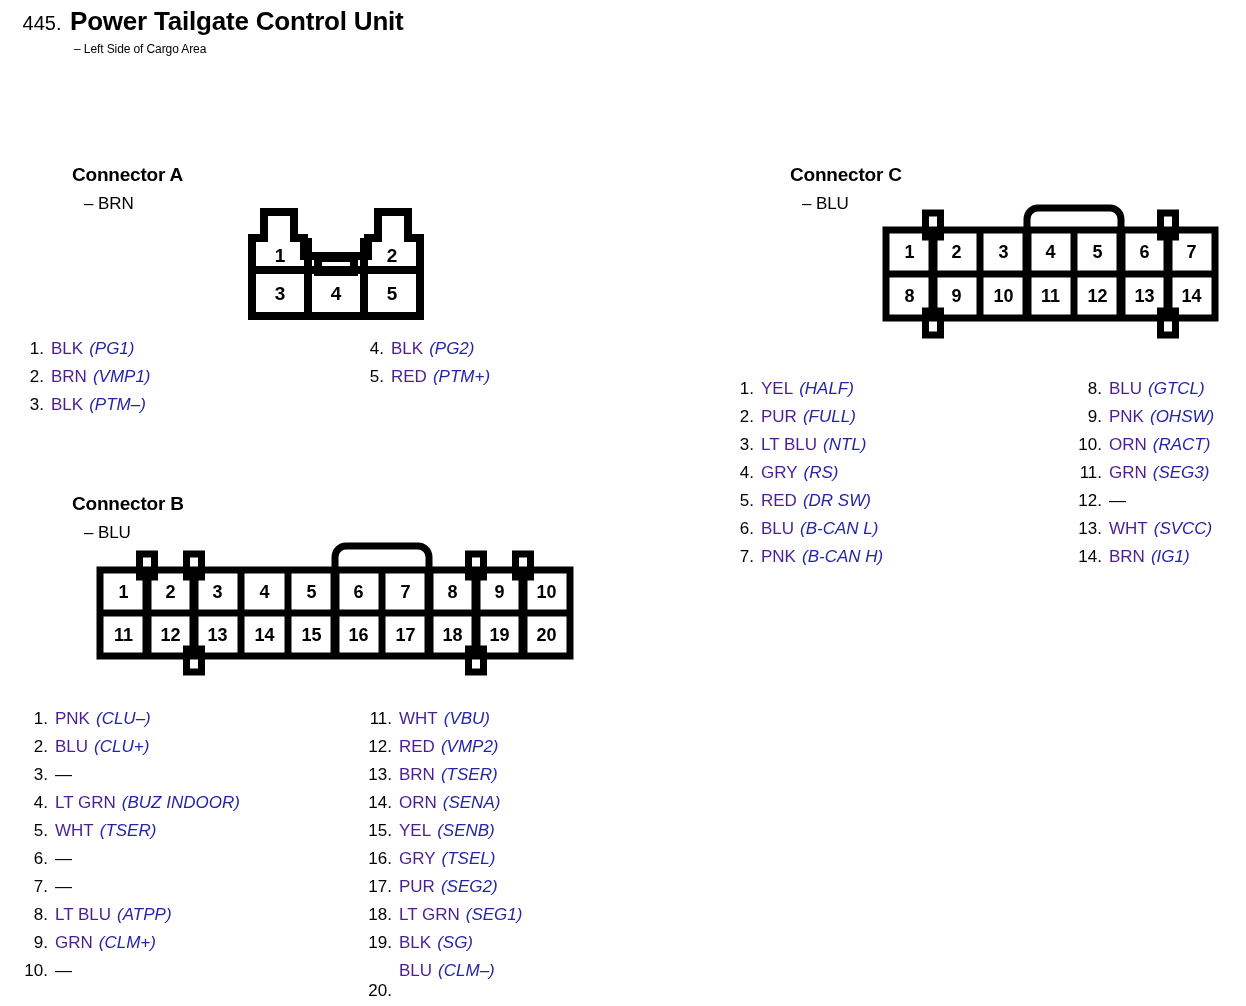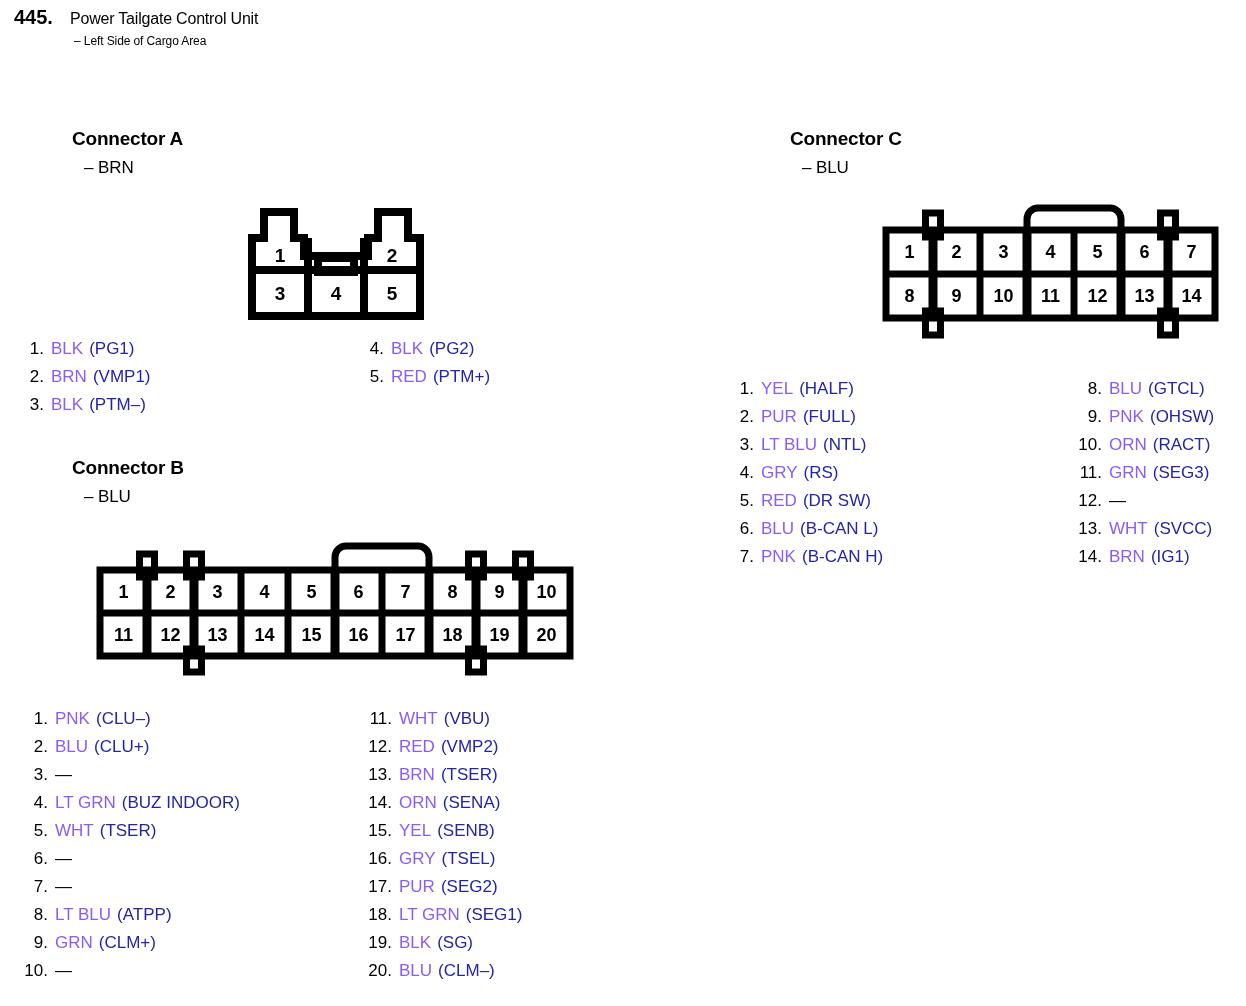--- a/index.html
+++ b/index.html
@@ -22,40 +22,42 @@
     position: absolute;
     left: 14px;
     top: 6px;
   }
   .head-row {
     display: flex;
     align-items: baseline;
   }
   .head-num {
     font-size: 20px;
-    font-weight: bold;
+    font-weight: normal;
     width: 56px;
     flex: none;
+    text-align: center;
   }
   .head-title {
-    font-size: 16px;
-    font-weight: normal;
+    font-size: 26px;
+    font-weight: bold;
     letter-spacing: -0.2px;
   }
   .head-sub {
     font-size: 12px;
     margin-left: 60px;
     margin-top: 5px;
     letter-spacing: -0.1px;
     white-space: pre;
   }
 
   
   .connector {
     position: absolute;
+    margin-top: 36px;
   }
   .conn-title {
     font-size: 19px;
     font-weight: bold;
     letter-spacing: -0.2px;
   }
   .conn-sub {
     font-size: 17px;
     margin-top: 8px;
     margin-left: 12px;
@@ -76,25 +78,26 @@
     font-size: 17px;
     line-height: 1;
     white-space: pre;
   }
   .pin-idx {
     text-align: right;
     flex: none;
     margin-right: 7px;
   }
   .pin-color {
-    color: #8b5cf6;
+    color: #4c1d95;
   }
   .pin-sig {
     color: #2424a8;
     margin-left: 6px;
+    font-style: italic;
   }
   .pin-dash {
     color: #000000;
   }
 
   
   svg.conn-diagram {
     display: block;
     overflow: visible;
   }
@@ -219,21 +222,21 @@
   <div class="pin-col" id="b-right" style="width:280px; gap:11px;">
       <div class="pin-row"><span class="pin-idx" style="width: 34px;">11.</span><span class="pin-color">WHT</span><span class="pin-sig">(VBU)</span></div>
       <div class="pin-row"><span class="pin-idx" style="width: 34px;">12.</span><span class="pin-color">RED</span><span class="pin-sig">(VMP2)</span></div>
       <div class="pin-row"><span class="pin-idx" style="width: 34px;">13.</span><span class="pin-color">BRN</span><span class="pin-sig">(TSER)</span></div>
       <div class="pin-row"><span class="pin-idx" style="width: 34px;">14.</span><span class="pin-color">ORN</span><span class="pin-sig">(SENA)</span></div>
       <div class="pin-row"><span class="pin-idx" style="width: 34px;">15.</span><span class="pin-color">YEL</span><span class="pin-sig">(SENB)</span></div>
       <div class="pin-row"><span class="pin-idx" style="width: 34px;">16.</span><span class="pin-color">GRY</span><span class="pin-sig">(TSEL)</span></div>
       <div class="pin-row"><span class="pin-idx" style="width: 34px;">17.</span><span class="pin-color">PUR</span><span class="pin-sig">(SEG2)</span></div>
       <div class="pin-row"><span class="pin-idx" style="width: 34px;">18.</span><span class="pin-color">LT GRN</span><span class="pin-sig">(SEG1)</span></div>
       <div class="pin-row"><span class="pin-idx" style="width: 34px;">19.</span><span class="pin-color">BLK</span><span class="pin-sig">(SG)</span></div>
-      <div class="pin-row"><span class="pin-idx" style="width: 34px;">20.</span><span class="pin-color">BLU</span><span class="pin-sig">(CLM–)</span></div>
+      <div class="pin-row"><span class="pin-idx" style="width: 34px; margin-top: 20px;">20.</span><span class="pin-color">BLU</span><span class="pin-sig">(CLM–)</span></div>
     </div>
 </div>
 
 <div class="connector" style="left:790px; top:128px;">
   <div class="conn-title">Connector C</div>
   <div class="conn-sub">– BLU</div>
 </div>
 
 <div style="position:absolute; left:880px; top:206px;">
   <svg class="conn-diagram" id="svg-c" width="345" height="150" viewBox="0 0 345 150">

